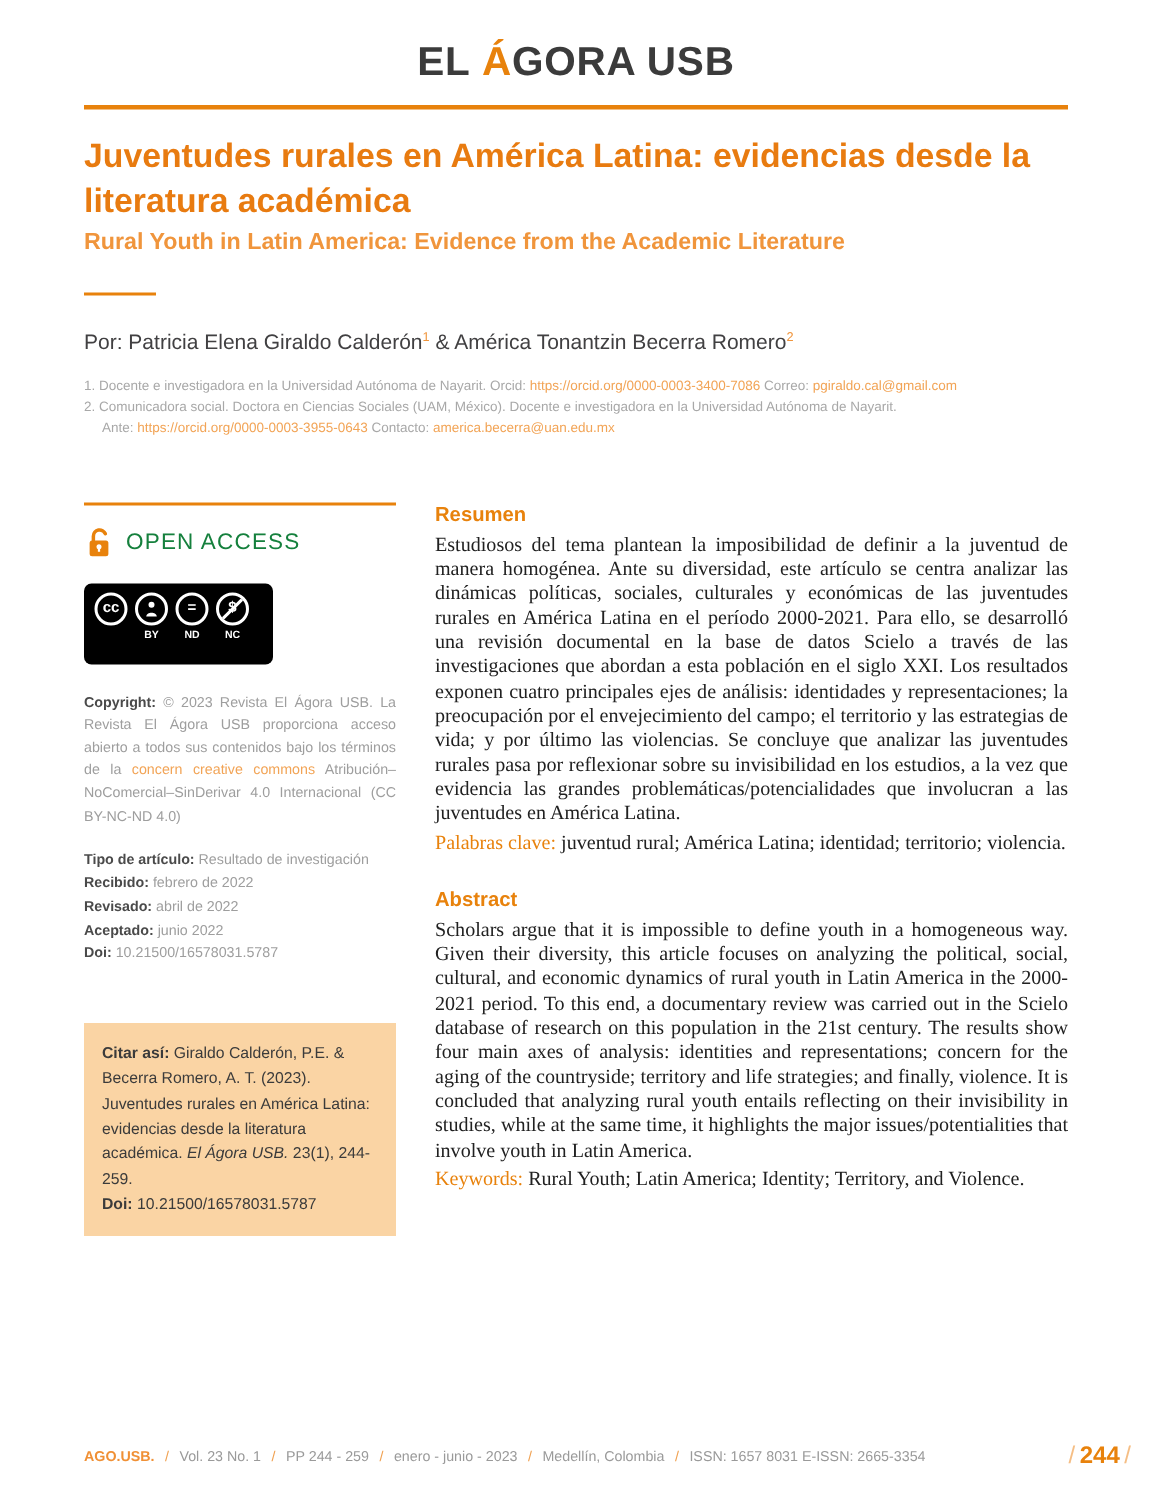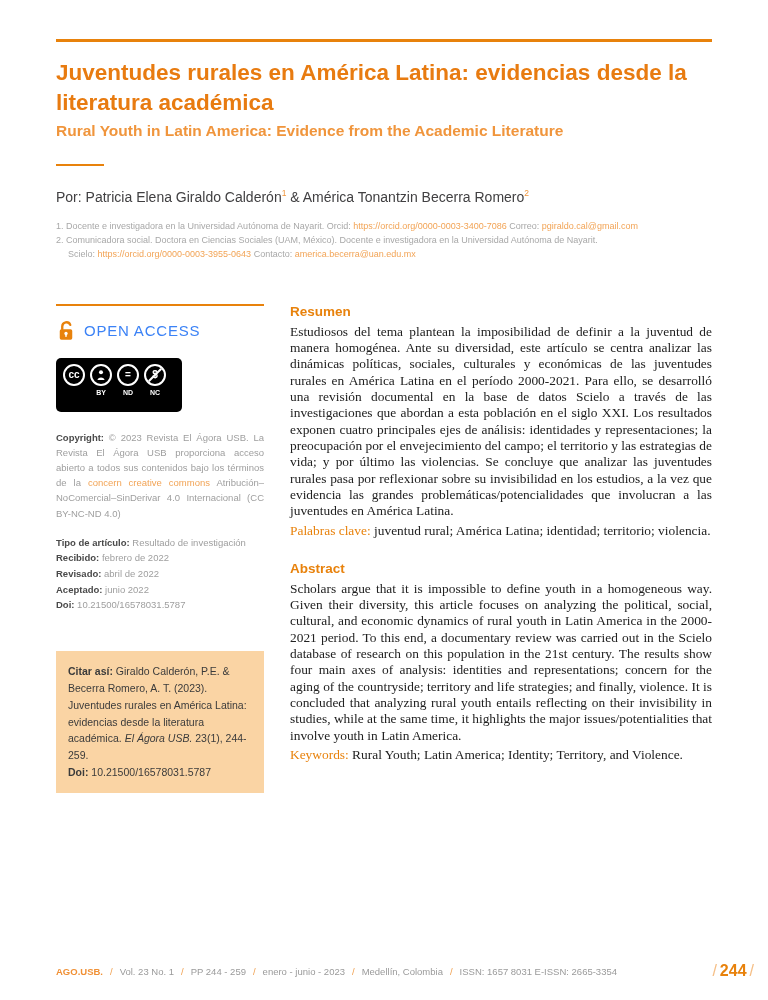--- a/index.html
+++ b/index.html
@@ -49,21 +49,21 @@
   .footnotes a { color: #F2A456; text-decoration: none; }
 
   
   .columns { display: flex; gap: 26px; margin-top: 42px; }
   .col-left { width: 208px; flex: none; }
   .col-right { flex: 1; min-width: 0; }
 
   .left-rule { height: 2px; background: #E8820C; }
 
   .open-access { display: flex; align-items: center; gap: 8px; margin-top: 14px; }
-  .open-access-label { font-size: 15px; letter-spacing: .8px; color: #3b82f6; font-weight: 500; }
+  .open-access-label { font-size: 15px; letter-spacing: .8px; color: #15803d; font-weight: 500; }
 
   
   .cc-badge {
     margin-top: 16px;
     width: 126px; height: 54px;
     background: #000; border-radius: 5px;
     padding: 6px 7px 4px; box-sizing: border-box;
   }
   .cc-circles { display: flex; gap: 5px; }
   .cc-circle {
@@ -119,37 +119,38 @@
   .footer-brand { color: #F09035; font-weight: 700; }
   .footer-sep { color: #F0A050; }
   .page-num-wrap { font-size: 16px; font-weight: 700; color: #E8820C; display: flex; align-items: center; gap: 3px; }
   .page-num-wrap .slash { color: #F5BE85; font-weight: 400; }
 </style>
 </head>
 <body>
 
 <div class="page">
 
+  <h1 class="journal-title"><span>EL </span><span class="accent">Á</span><span>GORA USB</span></h1>
 
   <div class="header-rule"></div>
 
   <h2 class="title-es">Juventudes rurales en América Latina: evidencias desde la literatura académica</h2>
   <h3 class="title-en">Rural Youth in Latin America: Evidence from the Academic Literature</h3>
 
   <div class="section-dash"></div>
 
   <p class="byline"><span>Por: </span><span>Patricia Elena Giraldo Calderón</span><sup>1</sup><span> &amp; </span><span>América Tonantzin Becerra Romero</span><sup>2</sup></p>
 
   <div class="footnotes">
     <div class="footnote">
       <span class="fn-first"><span>1.</span><span> Docente e investigadora en la Universidad Autónoma de Nayarit. Orcid: </span><a href="#">https://orcid.org/0000-0003-3400-7086</a><span> Correo: </span><a href="#">pgiraldo.cal@gmail.com</a></span>
     </div>
     <div class="footnote">
       <span class="fn-first"><span>2.</span><span> Comunicadora social. Doctora en Ciencias Sociales (UAM, México). Docente e investigadora en la Universidad Autónoma de Nayarit.</span></span>
-      <span class="fn-second"><span>Scielo: </span><a href="#">https://orcid.org/0000-0003-3955-0643</a><span> Contacto: </span><a href="#">america.becerra@uan.edu.mx</a></span>
+      <span class="fn-second"><span>Ante: </span><a href="#">https://orcid.org/0000-0003-3955-0643</a><span> Contacto: </span><a href="#">america.becerra@uan.edu.mx</a></span>
     </div>
   </div>
 
   <div class="columns">
 
     <div class="col-left">
       <div class="left-rule"></div>
 
       <div class="open-access">
         <span style="display:inline-flex;">

